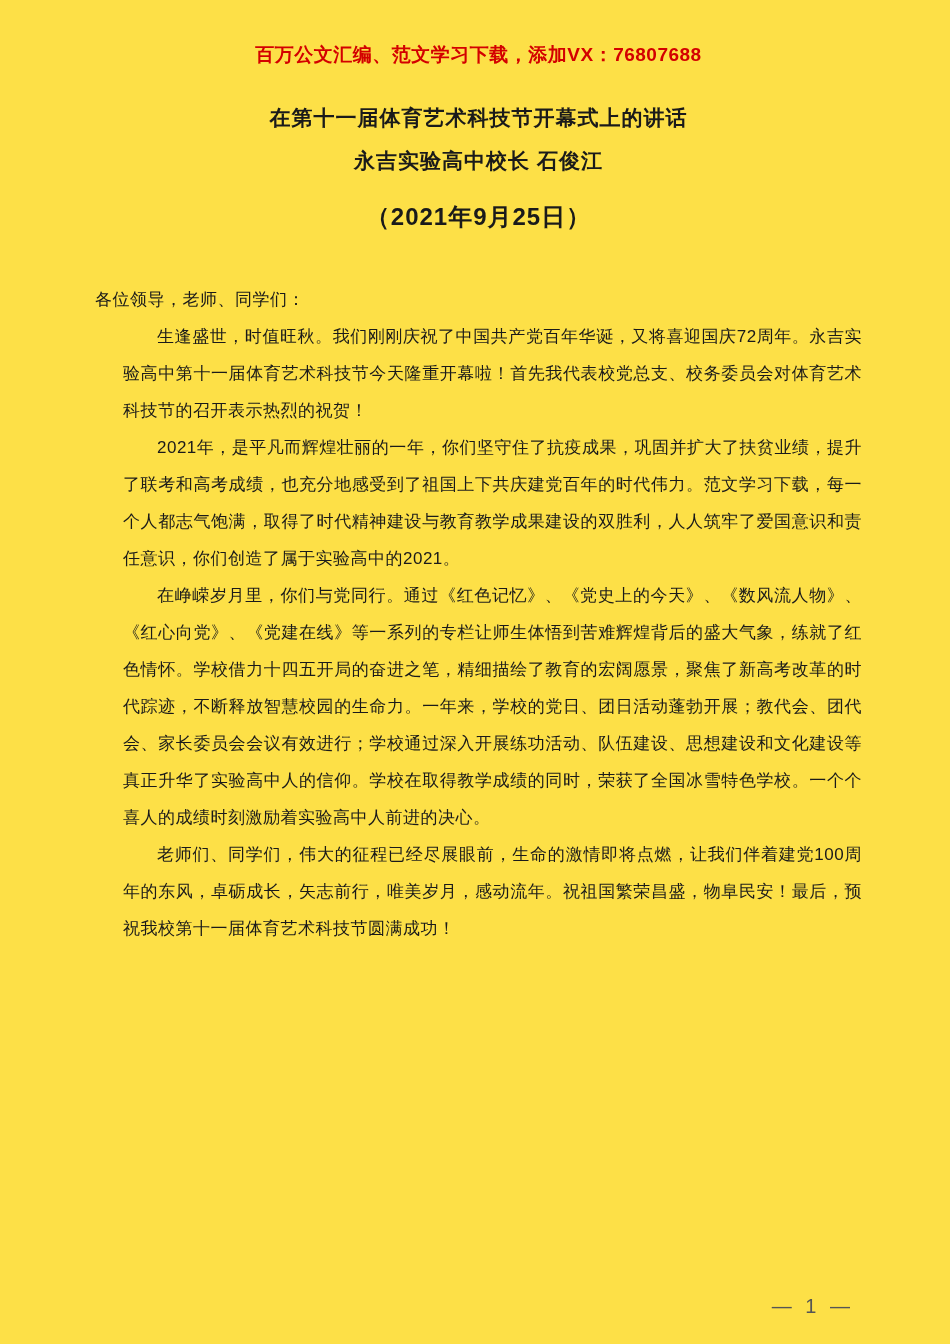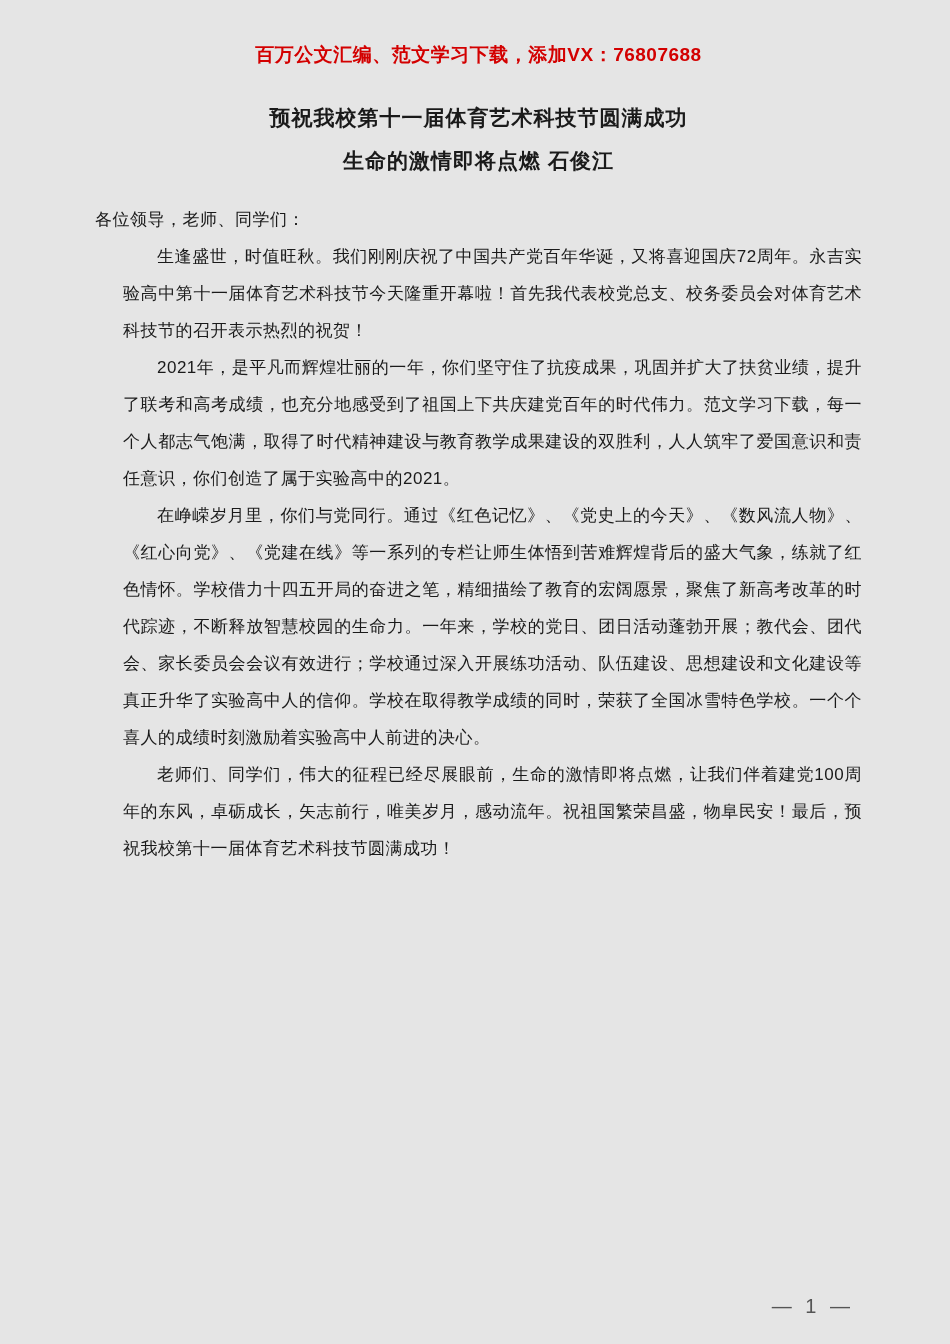--- a/index.html
+++ b/index.html
@@ -9,21 +9,21 @@
     height: 1344px;
     margin: 0 auto;
     font-family: "Liberation Sans", "DejaVu Sans", sans-serif;
     color: #1a1a1a;
     position: relative;
     overflow: hidden;
   }
   .page {
     width: 950px;
     height: 1344px;
-    background: #e5e5e5;
+    background: #fde047;
     position: relative;
     padding: 40px 88px 0 95px;
   }
   .promo {
     text-align: center;
     font-size: 19px;
     font-weight: bold;
     letter-spacing: 0.5px;
     margin-top: 2px;
     margin-bottom: 36px;
@@ -71,24 +71,25 @@
     letter-spacing: 4px;
   }
 </style>
 </head>
 <body>
 
 <div class="page">
 
   <div class="promo" style="color:#d30000;">百万公文汇编、范文学习下载，添加VX：76807688</div>
 
-  <div class="doc-title">预祝我校第十一届体育艺术科技节圆满成功</div>
+  <div class="doc-title">在第十一届体育艺术科技节开幕式上的讲话</div>
 
-  <div class="doc-speaker">生命的激情即将点燃 石俊江</div>
+  <div class="doc-speaker">永吉实验高中校长 石俊江</div>
 
+  <div class="doc-date">（2021年9月25日）</div>
 
   <div class="body-text">
     <p class="salutation">各位领导，老师、同学们：</p>
     <p class="para">生逢盛世，时值旺秋。我们刚刚庆祝了中国共产党百年华诞，又将喜迎国庆72周年。永吉实验高中第十一届体育艺术科技节今天隆重开幕啦！首先我代表校党总支、校务委员会对体育艺术科技节的召开表示热烈的祝贺！</p>
     <p class="para">2021年，是平凡而辉煌壮丽的一年，你们坚守住了抗疫成果，巩固并扩大了扶贫业绩，提升了联考和高考成绩，也充分地感受到了祖国上下共庆建党百年的时代伟力。范文学习下载，每一个人都志气饱满，取得了时代精神建设与教育教学成果建设的双胜利，人人筑牢了爱国意识和责任意识，你们创造了属于实验高中的2021。</p>
     <p class="para">在峥嵘岁月里，你们与党同行。通过《红色记忆》、《党史上的今天》、《数风流人物》、《红心向党》、《党建在线》等一系列的专栏让师生体悟到苦难辉煌背后的盛大气象，练就了红色情怀。学校借力十四五开局的奋进之笔，精细描绘了教育的宏阔愿景，聚焦了新高考改革的时代踪迹，不断释放智慧校园的生命力。一年来，学校的党日、团日活动蓬勃开展；教代会、团代会、家长委员会会议有效进行；学校通过深入开展练功活动、队伍建设、思想建设和文化建设等真正升华了实验高中人的信仰。学校在取得教学成绩的同时，荣获了全国冰雪特色学校。一个个喜人的成绩时刻激励着实验高中人前进的决心。</p>
     <p class="para">老师们、同学们，伟大的征程已经尽展眼前，生命的激情即将点燃，让我们伴着建党100周年的东风，卓砺成长，矢志前行，唯美岁月，感动流年。祝祖国繁荣昌盛，物阜民安！最后，预祝我校第十一届体育艺术科技节圆满成功！</p>
   </div>
 
   <div class="page-footer">— 1 —</div>

